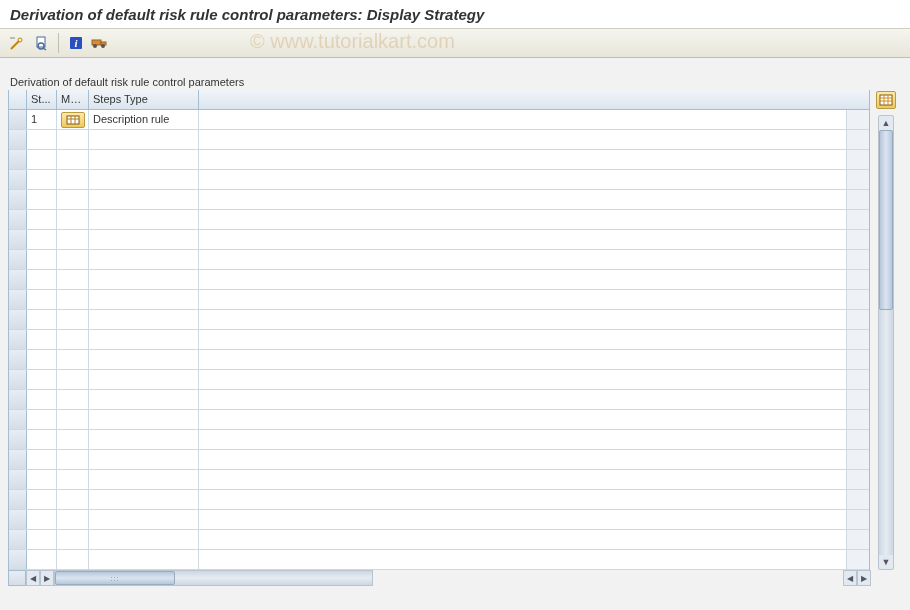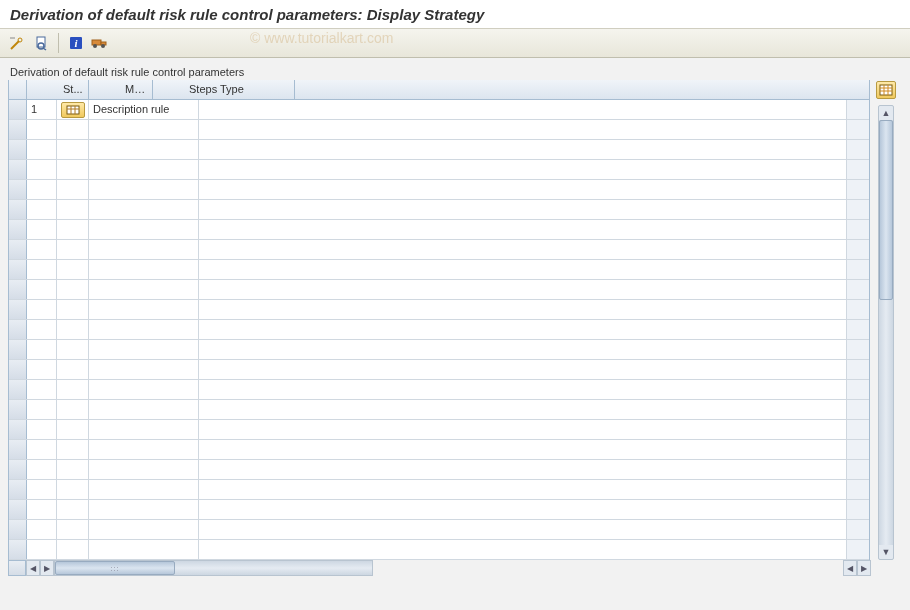--- a/index.html
+++ b/index.html
@@ -9,21 +9,21 @@
       background: #fff;
       width: 910px;
       height: 610px;
       overflow: hidden;
       position: relative;
     }
     .watermark {
       position: absolute;
       top: 30px;
       left: 250px;
-      font-size: 14px;
+      font-size: 20px;
       color: rgba(200, 160, 100, 0.35);
       font-weight: normal;
       z-index: 1000;
       pointer-events: none;
     }
     .title-bar {
       height: 28px;
       display: flex;
       align-items: center;
       padding-left: 10px;
@@ -62,20 +62,21 @@
     .content-area {
       height: 552px;
       background: #f2f2f2;
       padding: 8px;
     }
     .section-header {
       font-size: 11px;
       color: #333;
       margin-bottom: 2px;
       padding-left: 2px;
+      margin-top: 10px;
     }
     .panel-title {
       background: linear-gradient(to bottom, #e0eaf5 0%, #c5d6e8 100%);
       border: 1px solid #a6bcd1;
       padding: 3px 8px;
       font-size: 11px;
       color: #333;
       width: 863px;
     }
     .grid-wrapper {
@@ -85,21 +86,20 @@
       border-left: 1px solid #a6bcd1;
       border-right: 1px solid #a6bcd1;
       width: 863px;
       background: #fff;
     }
     .grid-header-row {
       display: flex;
       background: linear-gradient(to bottom, #f0f4f9 0%, #dce5ef 100%);
       border-bottom: 1px solid #a6bcd1;
       height: 20px;
-      gap: 32px;
     }
     .gh {
       border-right: 1px solid #a6bcd1;
       padding: 3px 4px;
       font-size: 11px;
       color: #333;
       overflow: hidden;
       white-space: nowrap;
       text-overflow: ellipsis;
     }

